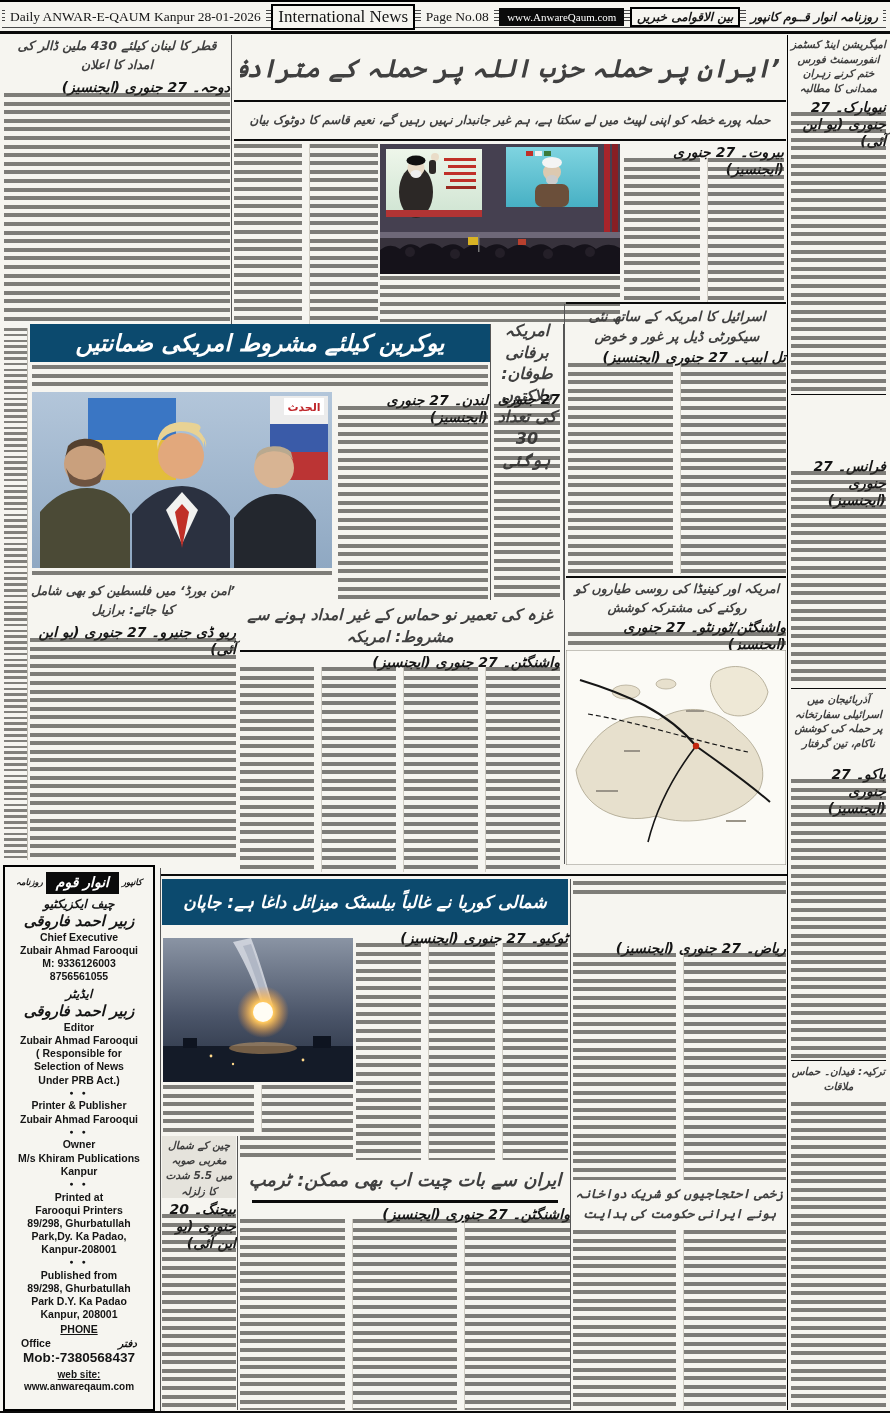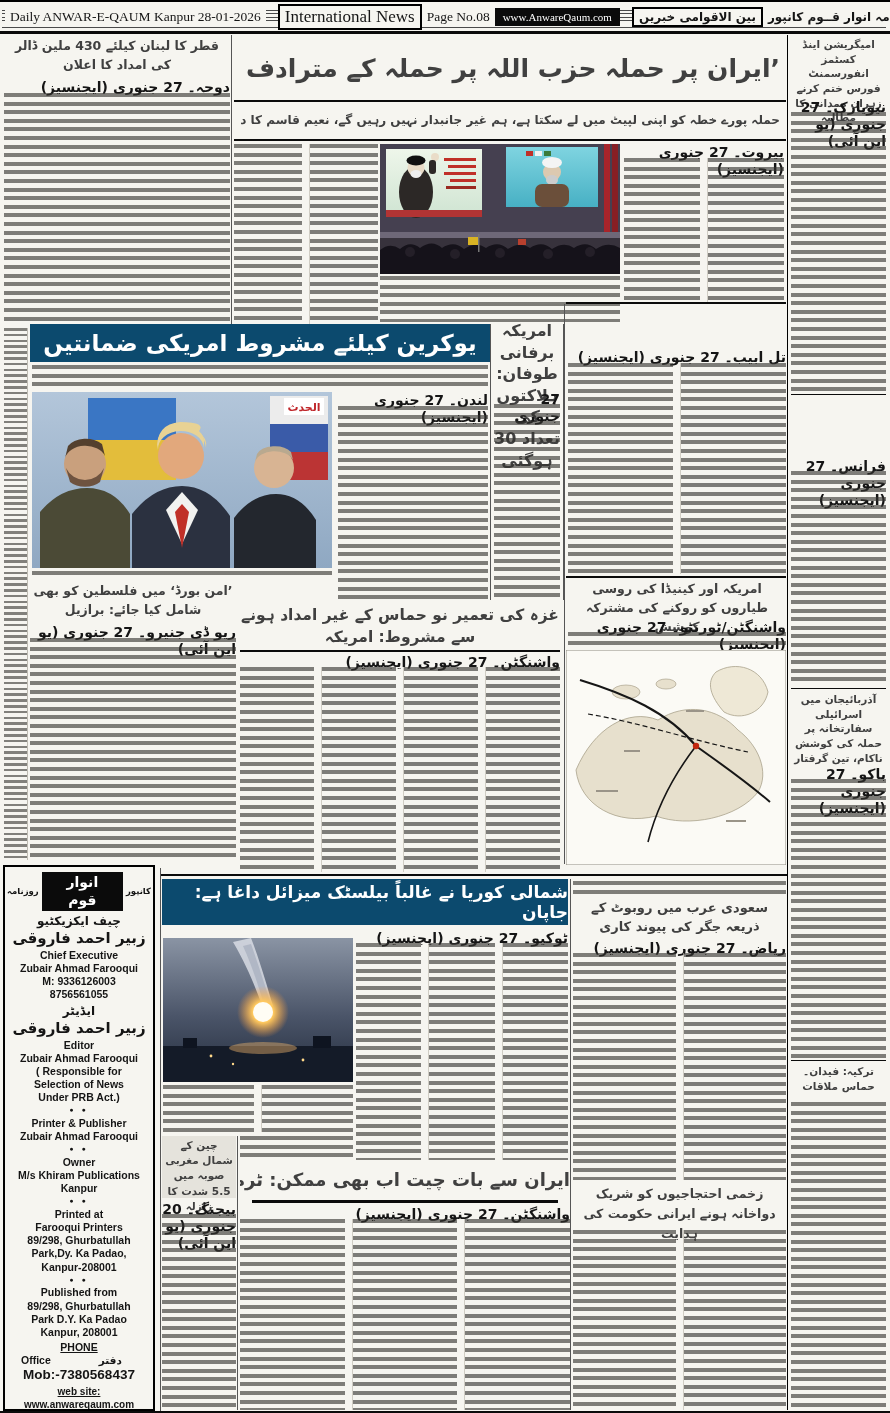--- a/index.html
+++ b/index.html
@@ -1,28 +1,28 @@
 <!DOCTYPE html>
 <html><head>
 <meta charset="utf-8">
 <style>
   html,body{margin:0;padding:0;background:#777;}
   .page{position:relative;width:890px;height:1413px;background:#f6f5f0;overflow:hidden;
         font-family:"DejaVu Sans",sans-serif;color:#151515;border-top:2px solid #000;}
   .abs{position:absolute;box-sizing:border-box;}
-  .ur{direction:rtl;font-family:"DejaVu Sans",sans-serif;}
+  .ur{direction:rtl;font-family:"DejaVu Sans",sans-serif;font-style:italic;}
   .serif{font-family:"Liberation Serif",serif;}
   .b{font-weight:bold;}
   .ctr{text-align:center;}
   .nw{white-space:nowrap;overflow:hidden;}
   
   .header{display:flex;align-items:center;justify-content:space-between;padding:0 3px;
           background:repeating-linear-gradient(to bottom,transparent 0 2.5px,#4a4a4a 2.5px 3.4px);}
   .hitem{background:#f6f5f0;padding:1px 5px;white-space:nowrap;font-size:13.5px;}
-  .hbox{border:2px solid #000;margin-left:12px;}
+  .hbox{border:2px solid #000;}
   .hbig{font-size:17px;}
   .hweb{background:#0b0b0b;color:#fff;font-size:11px;padding:3px 8px;}
   
   .hrule{background:#0b0b0b;}
   .vrule{background:#555;width:1px;}
   
   .fill{background-image:repeating-linear-gradient(to bottom,#34332f 0 4px,transparent 4px 8.6px);opacity:.62;}
   .fill-sm{background-image:repeating-linear-gradient(to bottom,#34332f 0 2.6px,transparent 2.6px 5.8px);opacity:.6;}
   .cols{display:flex;gap:7px;}
   .col{flex:1;}
@@ -37,21 +37,21 @@
            font-family:"Liberation Sans",sans-serif;font-weight:bold;font-size:10.5px;line-height:1.25;padding:5px 2px;}
   .sb-urdu-t{font-size:12px;margin-top:3px;}
   .sb-urdu-n{font-size:15px;line-height:1.3;}
   .sb-dots{font-size:7px;letter-spacing:3px;margin:2px 0;}
   .sb-phone{text-decoration:underline;margin-top:2px;}
   .sb-mob{font-size:13.5px;}
   .sb-web{text-decoration:underline;font-size:10px;margin-top:2px;}
   .logo-row{display:flex;align-items:center;justify-content:center;gap:3px;}
   .logo-box{background:#0b0b0b;color:#fff;font-size:14px;font-weight:bold;padding:2px 10px;}
   .logo-side{font-size:8.5px;}
-  .office-row{display:flex;padding:0 14px;align-items:center;gap:48px;}
+  .office-row{display:flex;justify-content:space-between;padding:0 14px;align-items:center;gap:48px;}
 </style>
 </head>
 <body>
 
 <div class="page">
 
   <div class="abs header" style="left:2px;top:2px;width:884px;height:25px">
     <span class="hitem serif">Daily ANWAR-E-QAUM Kanpur 28-01-2026</span>
     <span class="hitem hbox hbig serif">International News</span>
     <span class="hitem serif">Page No.08</span>
@@ -174,20 +174,21 @@
   <div class="abs fill" style="left:338px;top:404px;width:150px;height:194px"></div>
   <div class="abs fill" style="left:32px;top:569px;width:300px;height:9px"></div>
 
   <div class="abs vrule" style="left:490px;top:322px;height:276px"></div>
   <div class="abs vrule" style="left:563px;top:322px;height:276px"></div>
   <div class="abs hl ur ctr" style="left:494px;top:318px;width:66px;height:60px;font-size:16px;line-height:1.35">امریکہ برفانی طوفان: ہلاکتوں کی تعداد 30 ہوگئی</div>
   <div class="abs dl ur" style="left:494px;top:389px;width:66px">27 جنوری</div>
   <div class="abs fill" style="left:494px;top:402px;width:66px;height:195px"></div>
 
   <div class="abs hrule" style="left:566px;top:300px;width:220px;height:2px"></div>
+  <div class="abs hl ur ctr" style="left:568px;top:304px;width:218px;height:40px;font-size:13.5px;line-height:1.5">اسرائیل کا امریکہ کے ساتھ نئی سیکورٹی ڈیل پر غور و خوض</div>
   <div class="abs dl ur" style="left:568px;top:347px;width:218px">تل ابیب۔ 27 جنوری (ایجنسیز)</div>
   <div class="abs cols" style="left:568px;top:361px;width:218px;height:211px">
     <div class="col fill"></div>
       <div class="col fill"></div>
   </div>
 
   <div class="abs hrule" style="left:566px;top:574px;width:220px;height:2px"></div>
   <div class="abs hl ur ctr" style="left:568px;top:578px;width:218px;height:38px;font-size:12.5px;line-height:1.5">امریکہ اور کینیڈا کی روسی طیاروں کو روکنے کی مشترکہ کوشش</div>
   <div class="abs dl ur" style="left:568px;top:617px;width:218px">واشنگٹن/ٹورنٹو۔ 27 جنوری (ایجنسیز)</div>
   <div class="abs fill" style="left:568px;top:630px;width:218px;height:15px"></div>
@@ -263,21 +264,20 @@
     </svg>
   </div>
   <div class="abs cols" style="left:163px;top:1083px;width:190px;height:47px">
     <div class="col fill"></div>
       <div class="col fill"></div>
   </div>
   <div class="abs fill" style="left:240px;top:1134px;width:113px;height:21px"></div>
 
   <div class="abs vrule" style="left:570px;top:877px;height:531px"></div>
   <div class="abs fill" style="left:573px;top:879px;width:213px;height:15px"></div>
-  <div class="abs hl ur ctr" style="left:573px;top:897px;width:213px;height:38px;font-size:13px;line-height:1.45">سعودی عرب میں روبوٹ کے ذریعہ جگر کی پیوند کاری</div>
   <div class="abs dl ur" style="left:573px;top:938px;width:213px">ریاض۔ 27 جنوری (ایجنسیز)</div>
   <div class="abs cols" style="left:573px;top:951px;width:213px;height:227px">
     <div class="col fill"></div>
       <div class="col fill"></div>
   </div>
 
   <div class="abs hl ur ctr" style="left:573px;top:1182px;width:213px;height:42px;font-size:12.5px;line-height:1.6">زخمی احتجاجیوں کو شریک دواخانہ ہونے ایرانی حکومت کی ہدایت</div>
   <div class="abs cols" style="left:573px;top:1228px;width:213px;height:180px">
     <div class="col fill"></div>
       <div class="col fill"></div>

